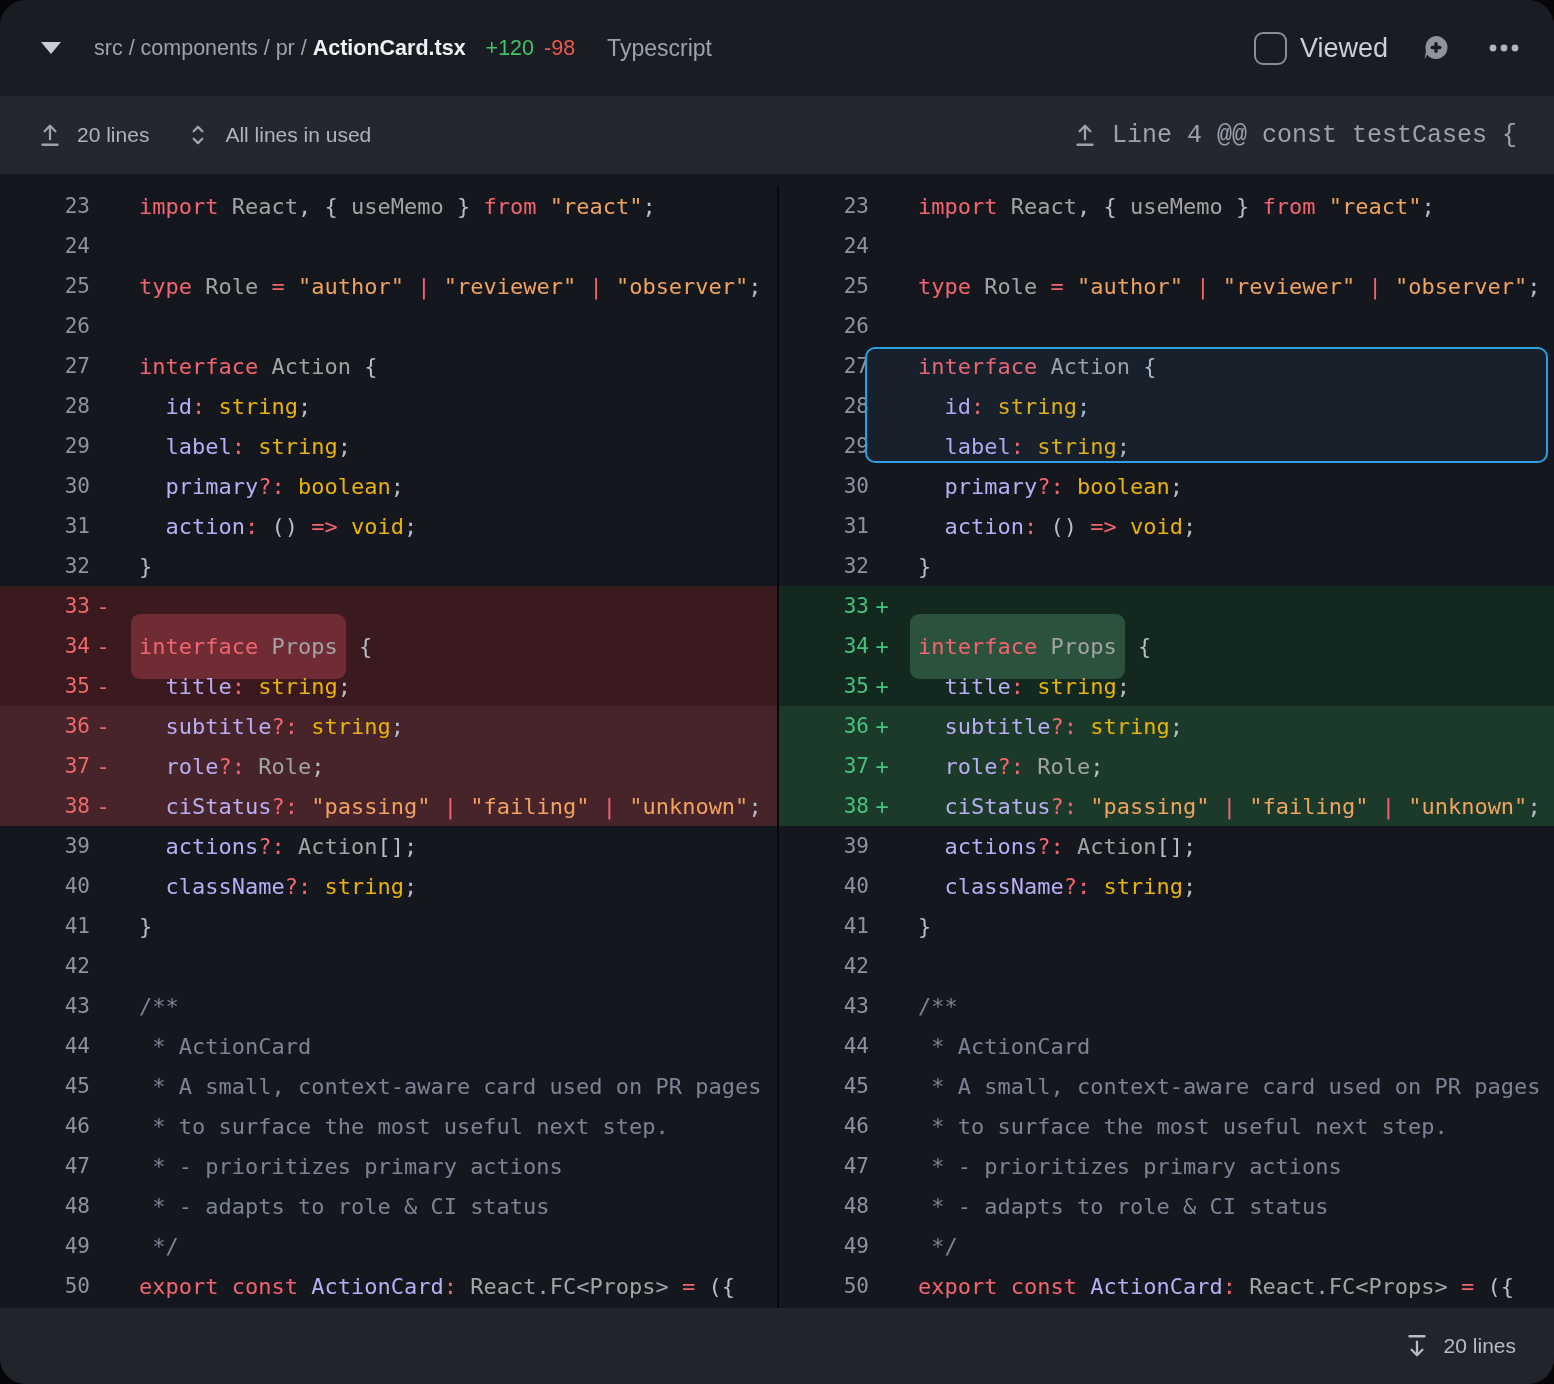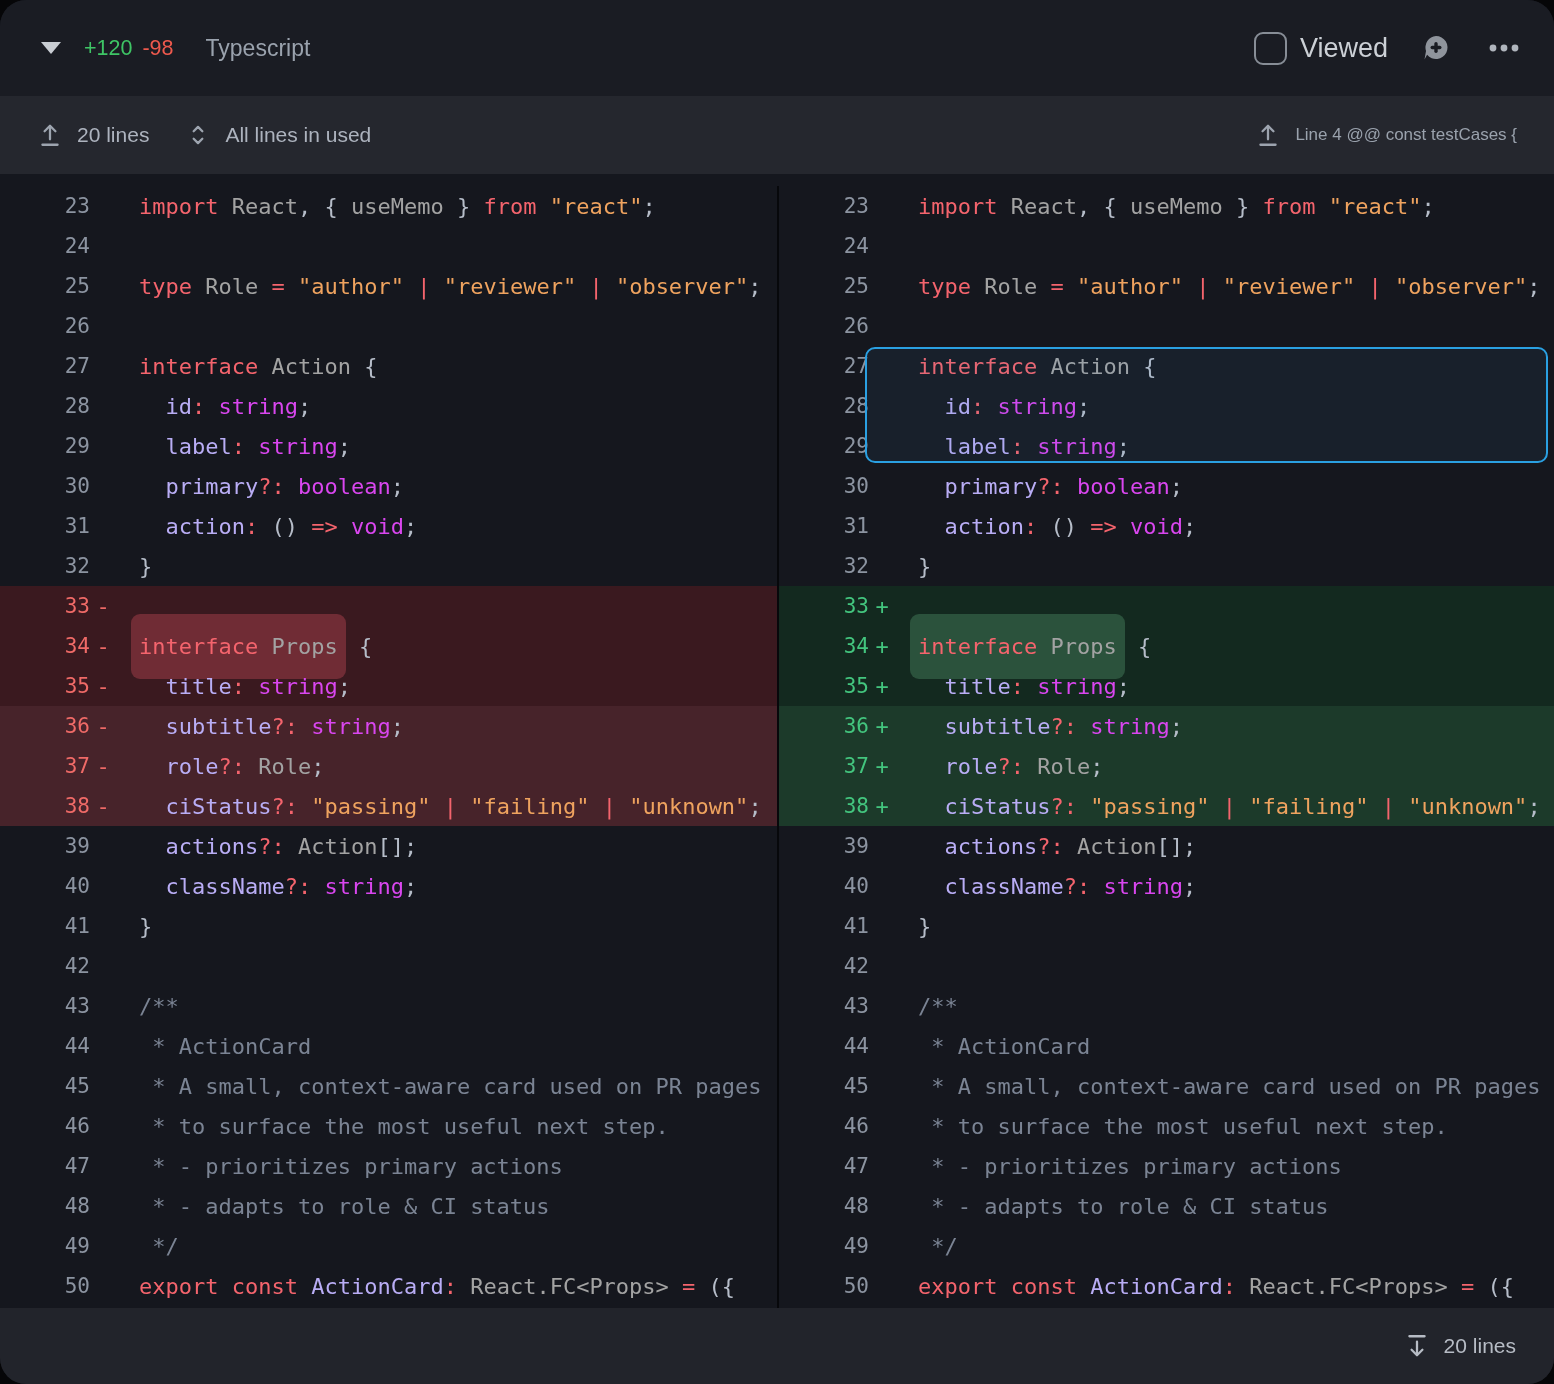--- a/index.html
+++ b/index.html
@@ -19,21 +19,21 @@
   .checkbox{width:29px;height:29px;border:2.5px solid #878d96;border-radius:9px;background:transparent;cursor:pointer;}
   .viewed-lbl{margin-left:13px;font-size:27px;color:#ccd0d6;}
   .icon-btn{margin-left:32px;display:flex;align-items:center;justify-content:center;cursor:pointer;}
 
   
   .tlb{height:78px;flex:0 0 78px;background:#25272e;display:flex;align-items:center;padding:0 37px;}
   .tlb-btn{display:flex;align-items:center;cursor:pointer;}
   .tlb-lbl{margin-left:14px;font-size:21px;color:#adb3be;}
   .tlb-gap{width:36px;}
   .tlb-right{margin-left:auto;display:flex;align-items:center;}
-  .hunk-lbl{margin-left:14px;font-size:17px;color:#9aa2ad;}
+  .hunk-lbl{margin-left:14px;font-size:25px;color:#9aa2ad;font-family:Liberation Mono, monospace;}
   .uiicon{stroke:#9da4af;stroke-width:2.1;fill:none;stroke-linecap:round;stroke-linejoin:round;}
 
   
   .code-area{flex:1;display:flex;background:#15171e;padding-top:12px;box-sizing:border-box;position:relative;overflow:hidden;}
   .pane{font-family:"DejaVu Sans Mono",monospace;font-size:22px;}
   .pane-left{width:777px;flex:0 0 777px;}
   .pane-right{flex:1;border-left:2px solid #07080b;position:relative;}
   .row{height:40px;display:flex;align-items:center;}
   .ln{flex:0 0 58px;text-align:right;color:#8c94a1;font-size:21px;padding-left:32px;}
   .sg{flex:0 0 26px;text-align:center;font-size:22px;}
@@ -44,21 +44,21 @@
   .row.add{background:#13291f;}
   .row.add.shb{background:#1c3a2a;}
   .row.add .ln,.row.add .sg{color:#43c57e;}
   .hl{border-radius:9px;padding:20px 8px;margin-left:-8px;}
   .del .hl{background:#702c35;}
   .add .hl{background:#2b523c;}
   .tk-kw{color:#f4646d;}
   .tk-op{color:#f4646d;}
   .tk-typ{color:#a3a3a3;}
   .tk-prop{color:#b9adf5;}
-  .tk-prim{color:#d946ef;}
+  .tk-prim{color:#eab308;}
   .tk-str{color:#efa35f;}
   .tk-pun{color:#b6bdc9;}
   .tk-pln{color:#c8cdd6;}
   .tk-com{color:#7b8494;}
   .sel-box{position:absolute;left:86px;right:6px;border:2.5px solid #2aa0e2;border-radius:10px;background:rgba(58,140,200,0.08);pointer-events:none;box-sizing:border-box;}
 
   
   .ftr{height:76px;flex:0 0 76px;background:#22242b;display:flex;align-items:center;justify-content:flex-end;padding:0 38px;}
   .ftr-btn{display:flex;align-items:center;cursor:pointer;}
   .ftr-lbl{margin-left:14px;font-size:21px;color:#b7bcc5;}
@@ -66,20 +66,21 @@
 </style>
 </head>
 <body>
 
 <div class="window">
 
   <div class="hdr">
     <div class="caret-btn">
       <div class="caret"></div>
     </div>
+    <div class="crumb"><span>src / components / pr / </span><span class="file">ActionCard.tsx</span></div>
     <span class="stat-add">+120</span>
     <span class="stat-del">-98</span>
     <span class="lang">Typescript</span>
     <div class="hdr-right">
       <div class="checkbox"></div>
       <span class="viewed-lbl">Viewed</span>
       <div class="icon-btn">
         <svg width="32" height="32" viewBox="0 0 32 32">
           <path d="M16 4 a11.5 11.5 0 1 1 -8.9 18.8 L4.5 27.5 L6 19 A11.5 11.5 0 0 1 16 4 Z" fill="#8f949c"></path>
           <rect x="10.5" y="13.8" width="11" height="3.4" rx="1.7" fill="#1a1c23"></rect>

